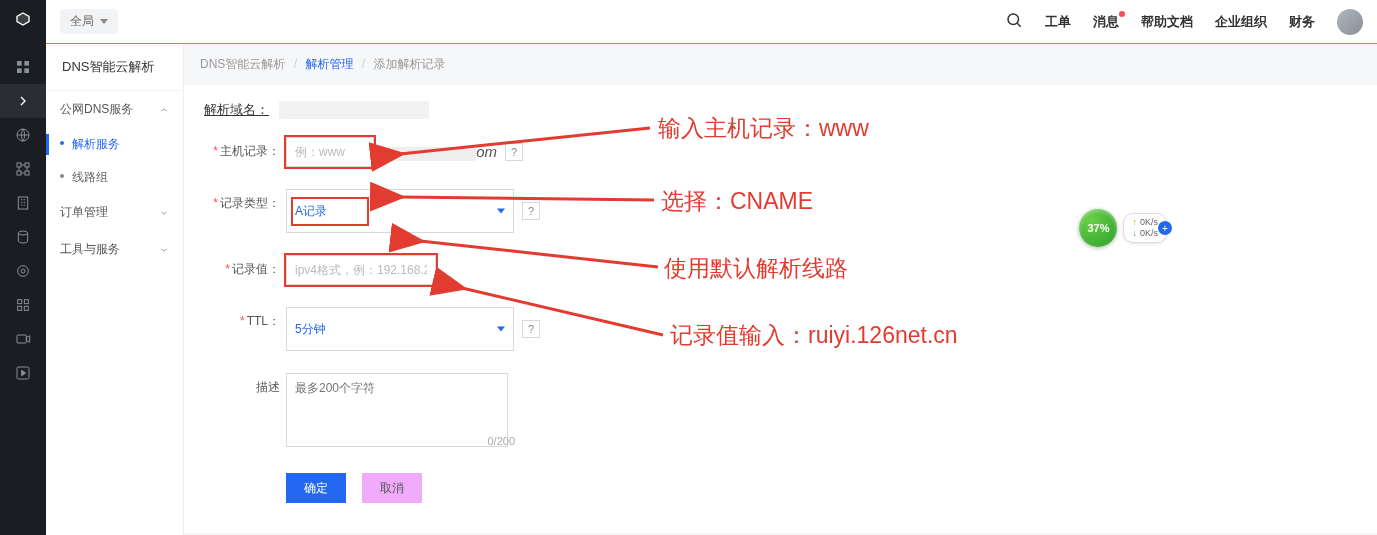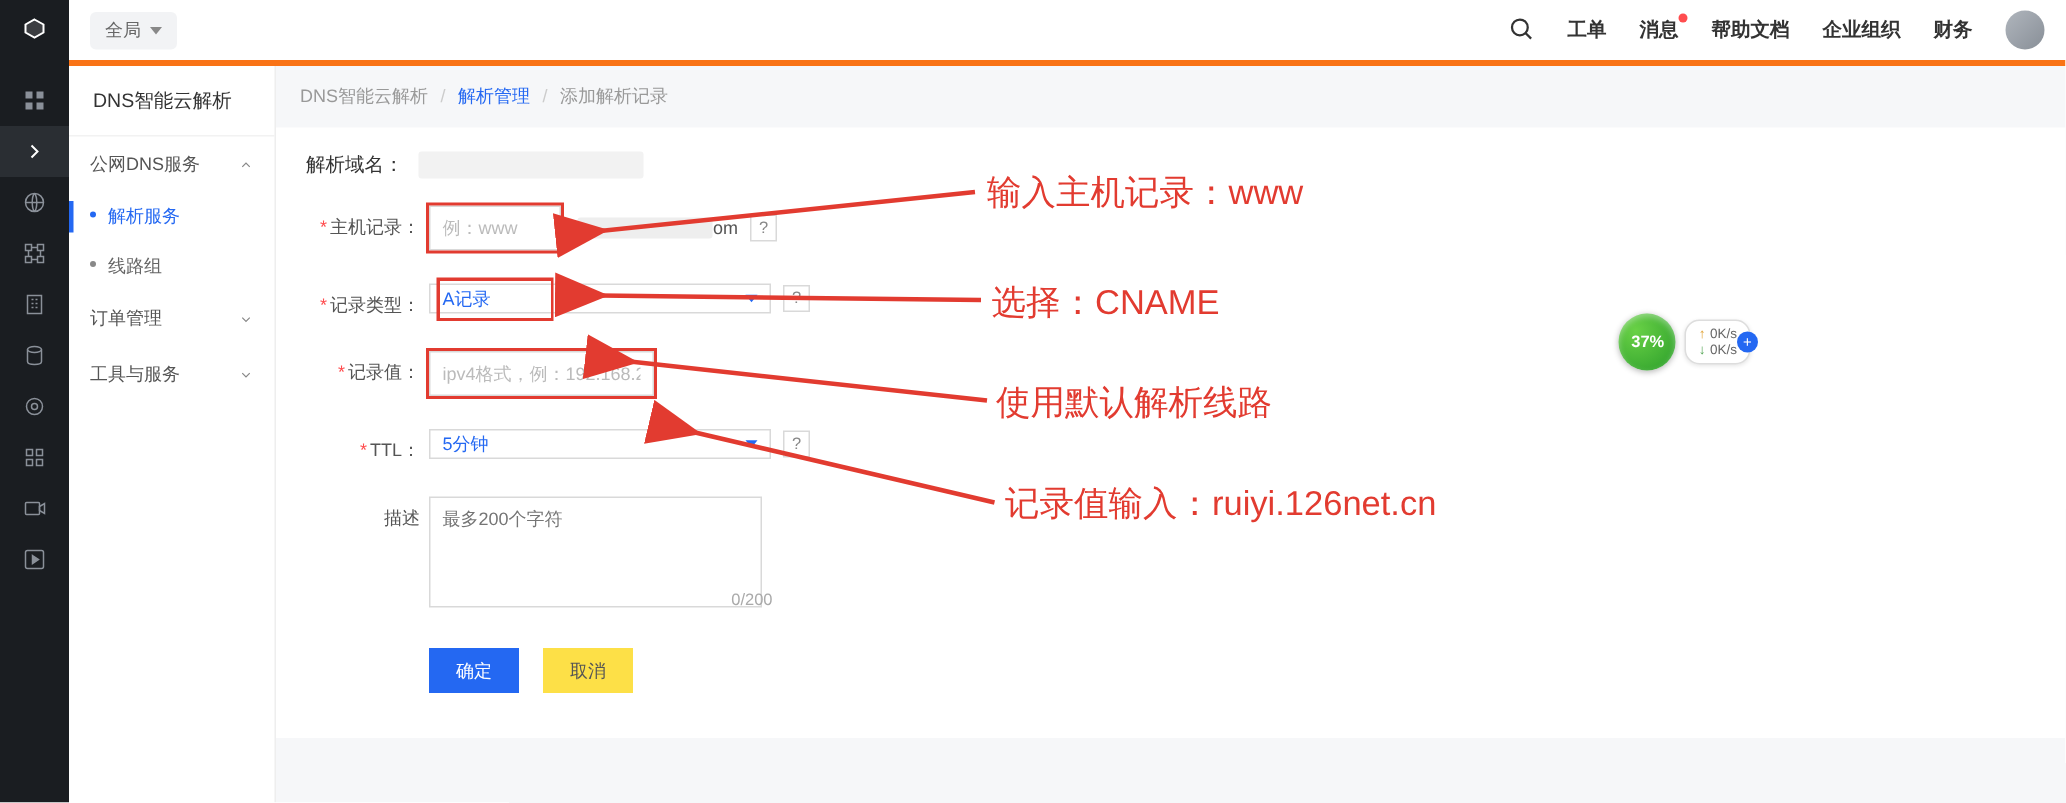--- a/index.html
+++ b/index.html
@@ -6,21 +6,21 @@
 body { width: 1377px; height: 535px; background: #fff; overflow: hidden; position: relative; }
 
 
 .rail { position: absolute; left: 0; top: 0; width: 46px; height: 535px; background: #1a1d21; display: flex; flex-direction: column; align-items: center; padding-top: 6px; }
 .rail .logo { width: 26px; height: 26px; margin-bottom: 18px; display:flex; align-items:center; justify-content:center;}
 .rail .ri { width: 46px; height: 34px; display: flex; align-items: center; justify-content: center; color: #8a9099; cursor: pointer; }
 .rail .ri.active { color: #fff; background: #2a2e33; }
 .rail svg { width: 16px; height: 16px; }
 
 
-.header { position: absolute; left: 46px; top: 0; right: 0; height: 44px; background: #fff; border-bottom: 4px solid #f97316; display: flex; align-items: center; padding: 0 14px; }
+.header { position: absolute; left: 46px; top: 0; right: 0; height: 44px; background: #fff; border-bottom: 1px solid #f97316; display: flex; align-items: center; padding: 0 14px; }
 .region { background: #f2f3f5; border-radius: 4px; padding: 4px 10px; color: #666; font-size: 12px; display: flex; align-items: center; gap: 6px; cursor: pointer; }
 .header-right { margin-left: auto; display: flex; align-items: center; gap: 22px; font-size: 13px; color: #333; font-weight: bold; }
 .header-right .lnk { cursor: pointer; position: relative; }
 .dot-red { position: absolute; top: -2px; right: -6px; width: 6px; height: 6px; border-radius: 50%; background: #ff4d4f; }
 .avatar { width: 26px; height: 26px; border-radius: 50%; background: linear-gradient(135deg,#b0b6bd,#888f97); }
 
 
 .sidepanel { position: absolute; left: 46px; top: 44px; width: 138px; height: 491px; background: #fff; border-right: 1px solid #eee; }
 .sp-title { padding: 14px 16px; font-size: 13px; color: #333; border-bottom: 1px solid #f2f2f2; font-weight: 500;}
 .sp-group { padding: 10px 14px; font-size: 12px; color: #555; display: flex; align-items: center; justify-content: space-between; cursor: pointer; }
@@ -30,45 +30,45 @@
 .sp-item .bullet { position:absolute; left:14px; top:13px; width:4px; height:4px; border-radius:50%; background:#888;}
 .sp-item.active .bullet { background:#2468f2;}
 
 
 .main { position: absolute; left: 184px; top: 44px; right: 0; bottom: 0; background: #f6f7f9; }
 .crumb { padding: 12px 16px; font-size: 12px; color: #999; background:#f6f7f9; }
 .crumb a { color: #2468f2; text-decoration: none; }
 .crumb .sep { margin: 0 5px; color: #ccc; }
 
 .content { background: #fff; margin: 0 0 0 0; padding: 16px 20px 30px 20px; }
-.domain-line { font-size: 13px; color: #333; margin-bottom: 18px; display:flex; align-items:center; gap:10px;}
+.domain-line { font-size: 13px; color: #333; margin-bottom: 18px; display:flex; align-items:center; gap:10px;text-decoration:underline;}
 .domain-mask { display:inline-block; width:150px; height:18px; background:#f2f2f2; border-radius:2px;}
 
 .frow { display: flex; align-items: flex-start; margin-bottom: 22px; }
 .flabel { width: 82px; text-align: right; font-size: 12px; color: #555; padding-top: 6px; padding-right:6px;}
 .flabel .req { color: #ff4d4f; margin-right: 2px; }
 .fctrl { display: flex; align-items: center; gap: 8px; }
 .inp { height: 30px; border: 1px solid #d9d9d9; padding: 0 8px; font-size: 12px; color: #333; outline: none; }
 .inp::placeholder { color: #bbb; }
-.sel { height: 20px; border: 1px solid #d9d9d9; padding: 0 24px 0 8px; font-size: 12px; color: #2468f2; position: relative; display: flex; align-items: center; cursor: pointer; background: #fff; }
+.sel { height: 44px; border: 1px solid #d9d9d9; padding: 0 24px 0 8px; font-size: 12px; color: #2468f2; position: relative; display: flex; align-items: center; cursor: pointer; background: #fff; }
 .sel .caret { position: absolute; right: 8px; top: 50%; transform: translateY(-50%); }
 .help { width: 18px; height: 18px; border: 1px solid #d9d9d9; display: inline-flex; align-items: center; justify-content: center; font-size: 11px; color: #888; cursor: pointer; }
-.suffix { font-size: 12px; color: #555; }
+.suffix { font-size: 15px; color: #555; font-style: italic; }
 .suffix-mask { display:inline-block; width:90px; height:14px; background:#eee; vertical-align:middle; border-radius:2px;}
 .ta { border: 1px solid #d9d9d9; width: 222px; height: 74px; padding: 6px 8px; font-size: 12px; resize: none; position: relative; }
 .ta-wrap { position: relative; width: 230px; }
 .ta-wrap .counter { position: absolute; right: 1px; bottom: 4px; font-size: 11px; color: #aaa; }
 
 .hl-red { outline: 2px solid #e23b30; outline-offset: 0; }
 .hl-red-b { box-shadow: 0 0 0 2px #e23b30; }
 
 .btns { margin-left: 82px; display: flex; gap: 16px; margin-top: 10px; }
 .btn { height: 30px; padding: 0 18px; font-size: 12px; border: none; cursor: pointer; }
 .btn-primary { background: #2468f2; color: #fff; }
-.btn-plain { background: #fde047; color: #555; }
+.btn-plain { background: #f0abfc; color: #555; }
 
 
 .ann { position: absolute; color: #e23b30; font-size: 23px; font-weight: 400; white-space: nowrap; pointer-events: none; }
 .arrow { position: absolute; pointer-events: none; }
 
 
 .netw { position: absolute; right: 210px; top: 209px; display: flex; align-items: center; gap: 6px; }
 .netw .ball { width: 38px; height: 38px; border-radius: 50%; background: radial-gradient(circle at 30% 30%, #69d146, #2a9d2a); color: #fff; font-size: 11px; display: flex; align-items: center; justify-content: center; font-weight: bold; box-shadow: 0 1px 4px rgba(0,0,0,.3), inset 0 2px 4px rgba(255,255,255,.4); }
 .netw .stats { background: #fff; border: 1px solid #ddd; border-radius: 10px; padding: 3px 8px; font-size: 9px; color: #666; box-shadow: 0 1px 3px rgba(0,0,0,.1); position:relative;}
 .netw .stats .row { display: flex; align-items: center; gap: 3px; line-height: 11px; }

